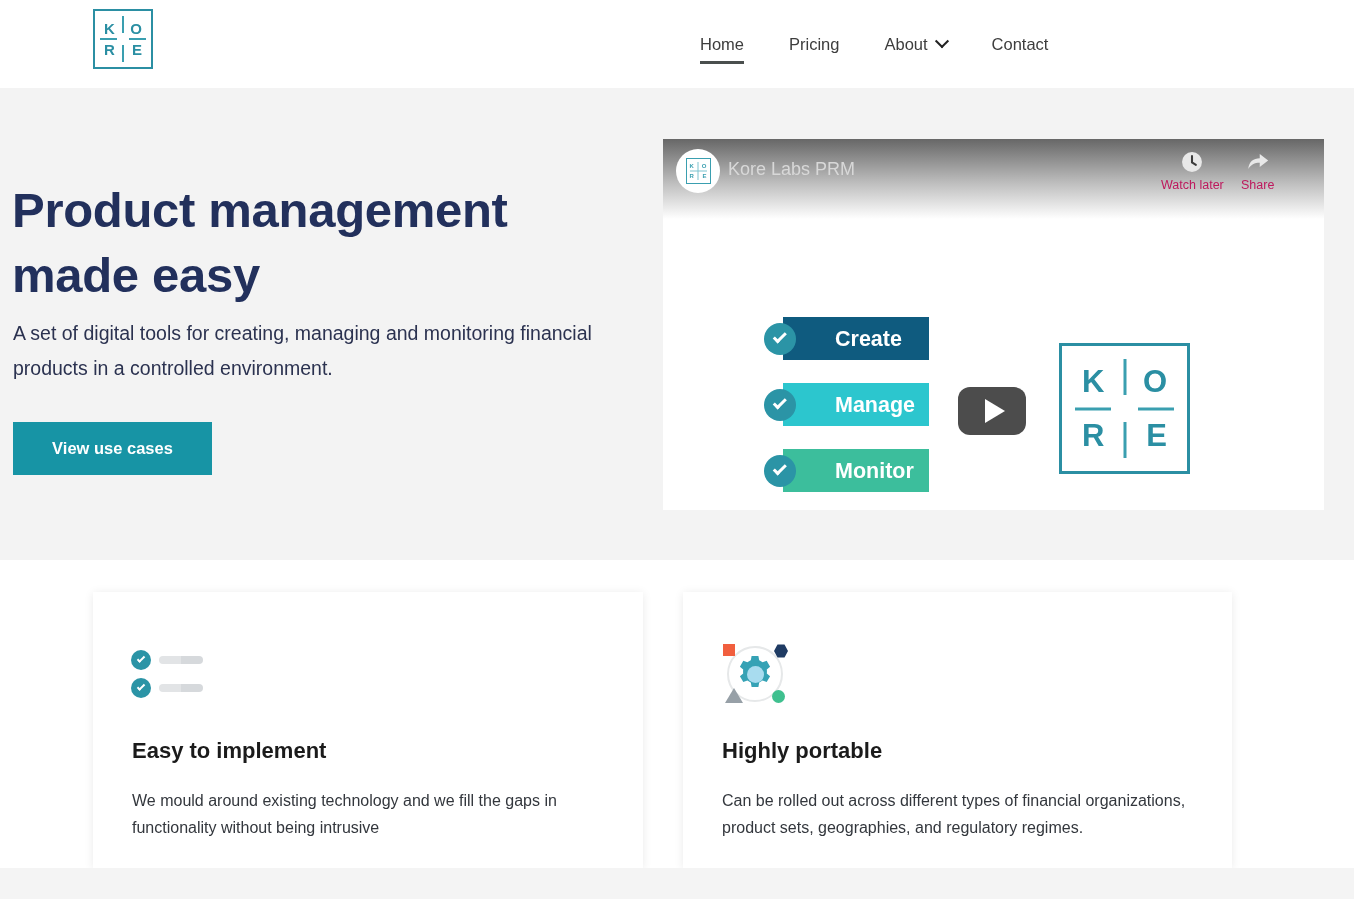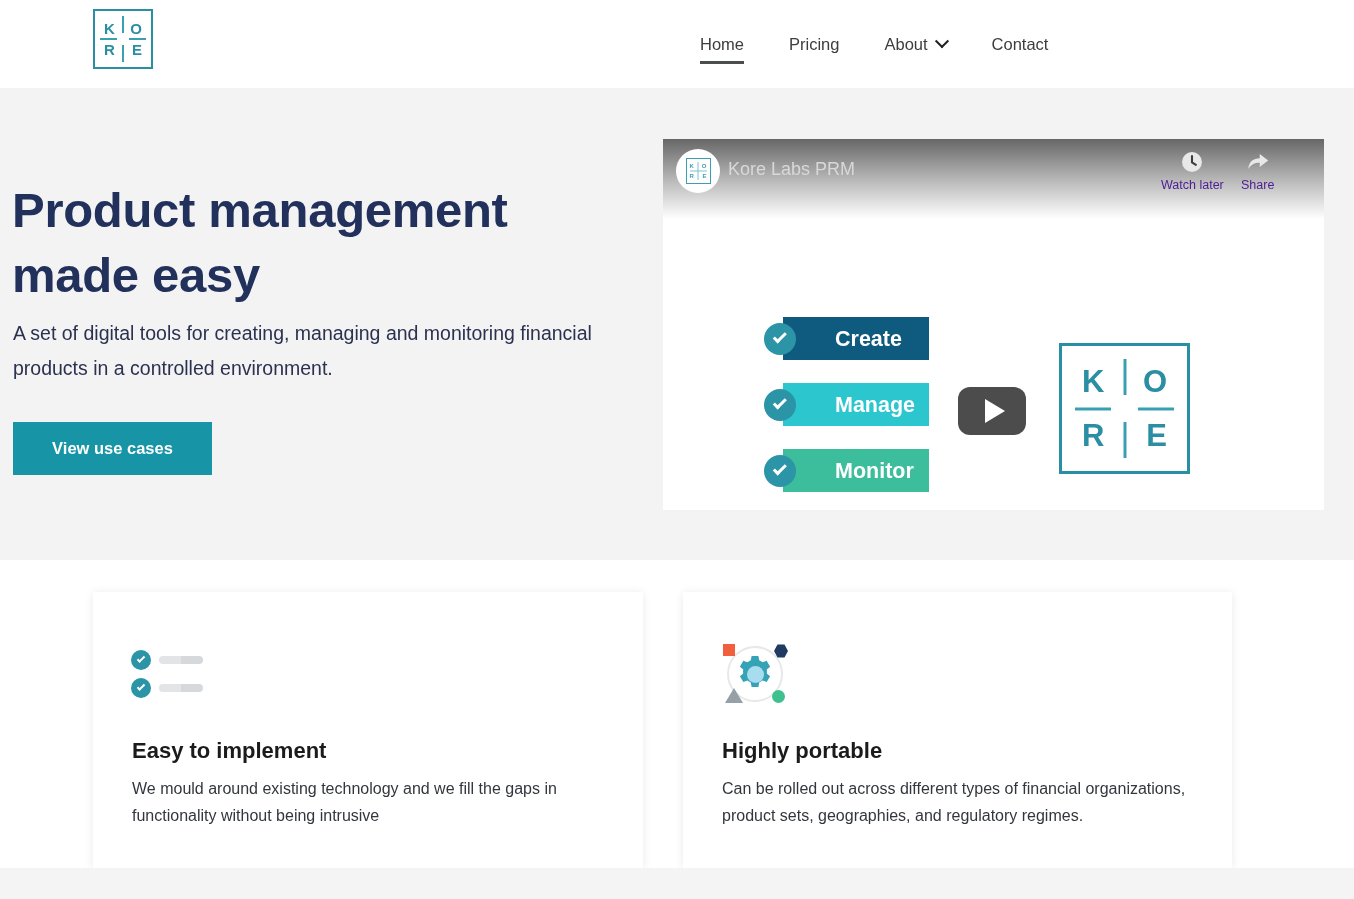--- a/index.html
+++ b/index.html
@@ -143,21 +143,21 @@
     font-size: 18px; color: #d8d8d8; font-weight: 400;
   }
   .vid-action {
     position: absolute; top: 10px;
     display: flex; flex-direction: column; align-items: center; gap: 3px;
     cursor: pointer;
   }
   .vid-action.watch-later { left: 498px; }
   .vid-action.share { left: 578px; }
   .vid-action-label {
-    font-size: 12.5px; color: #4c1d95; white-space: nowrap;
+    font-size: 12.5px; color: #be185d; white-space: nowrap;
   }
 
   .steps { position: absolute; left: 120px; top: 178px; }
   .step {
     position: relative; width: 146px; height: 43px;
     margin-bottom: 23px;
     display: flex; align-items: center;
   }
   .step-label {
     position: absolute; left: 52px; top: 50%; transform: translateY(-50%);
@@ -224,21 +224,21 @@
     background: #ffffff;
     box-shadow: 0 1px 9px rgba(0,0,0,0.085);
   }
   .card-1 { left: 93px; width: 550px; }
   .card-2 { left: 683px; width: 549px; }
   .card-title {
     position: absolute; left: 39px; top: 146px;
     font-size: 22px; font-weight: 700; color: #1b1b1b;
   }
   .card-body {
-    position: absolute; left: 39px; top: 183px;
+    position: absolute; left: 39px; top: 195px;
     width: 470px;
     font-size: 16px; line-height: 1.7; color: #33373d;
   }
 
   
   .icon-checklist {
     position: absolute; left: 38px; top: 58px;
     width: 80px; height: 50px;
   }
   .cl-row { position: absolute; display: flex; align-items: center; gap: 8px; }

